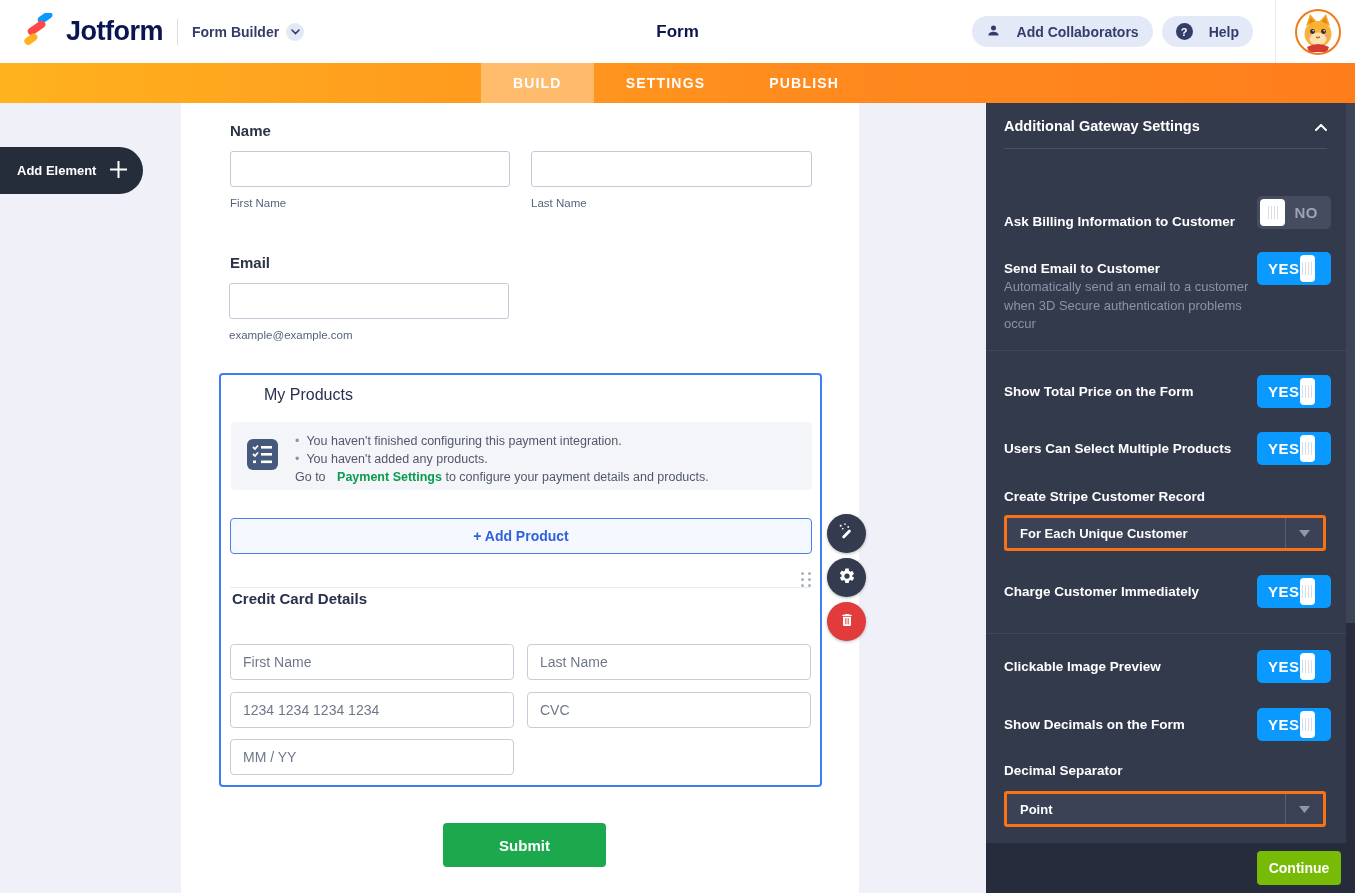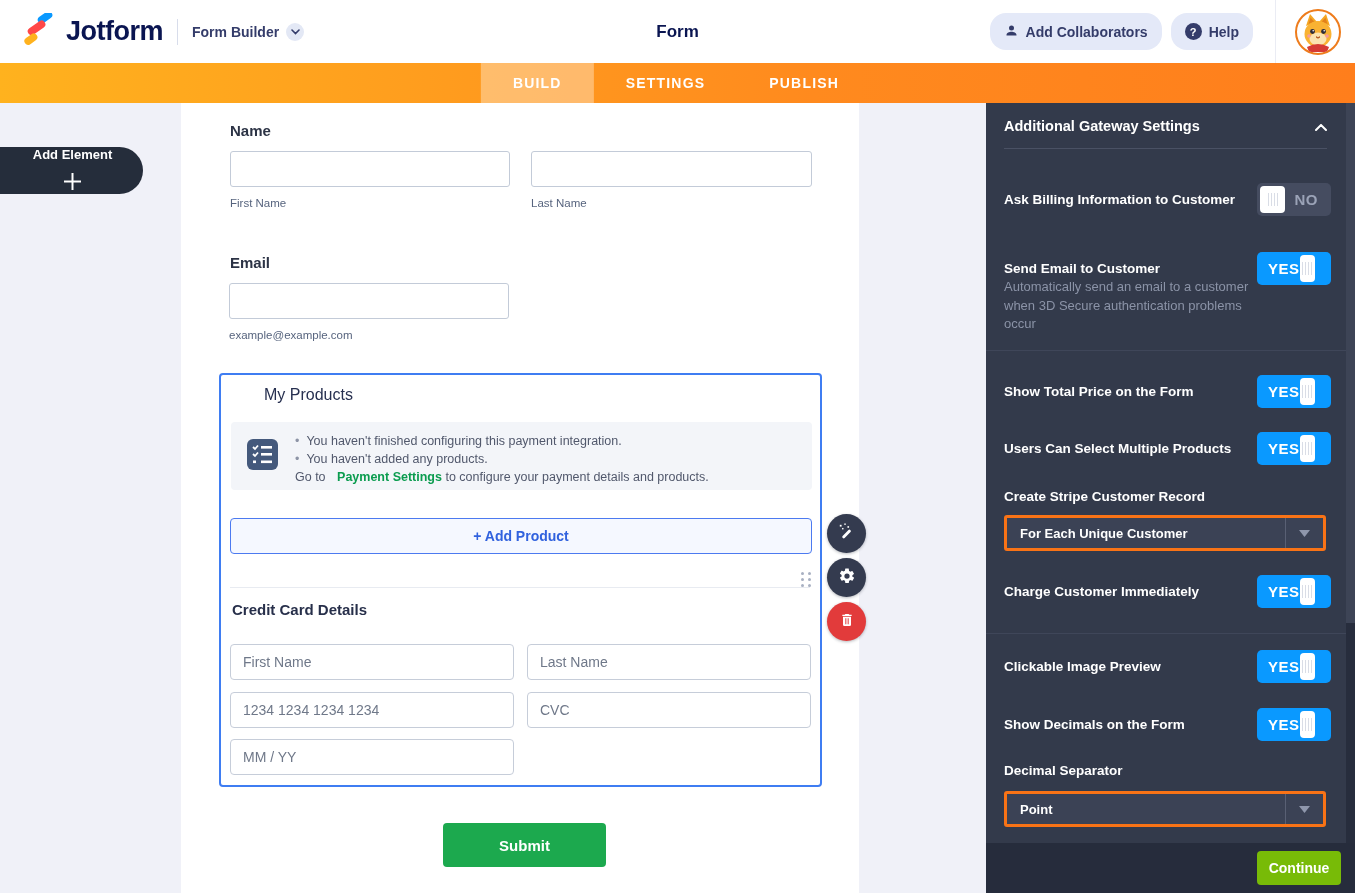--- a/index.html
+++ b/index.html
@@ -9,53 +9,53 @@
   
   .header { position:absolute; top:0; left:0; width:1355px; height:63px; background:#fff; display:flex; align-items:center; padding:0 14px 0 22px; z-index:5; }
   .logo { display:flex; align-items:center; gap:10px; }
   .logo-text { font-size:27px; font-weight:bold; color:#0A1551; letter-spacing:-0.5px; }
   .hdr-divider { width:1px; height:26px; background:#D8DDEB; margin:0 14px; }
   .builder-pill { display:flex; align-items:center; gap:7px; cursor:pointer; }
   .builder-pill span { font-size:14px; font-weight:bold; color:#343C6A; }
   .chev-circle { width:18px; height:18px; border-radius:50%; background:#E3E8F5; display:flex; align-items:center; justify-content:center; }
   .page-title { position:absolute; left:50%; transform:translateX(-50%); font-size:17px; font-weight:bold; color:#0A1551; }
   .hdr-right { margin-left:auto; display:flex; align-items:center; gap:9px; }
-  .pill-btn { height:37px; border-radius:16px; background:#E4E9F8; display:flex; align-items:center; gap:7px; padding:0 14px; cursor:pointer; border:none; font-size:14px; font-weight:bold; color:#343C6A; font-family:inherit; }
+  .pill-btn { height:31px; border-radius:16px; background:#E4E9F8; display:flex; align-items:center; gap:16px; padding:0 14px; cursor:pointer; border:none; font-size:14px; font-weight:bold; color:#343C6A; font-family:inherit; }
   .help-q { width:17px; height:17px; border-radius:50%; background:#343C6A; color:#fff; font-size:11px; font-weight:bold; display:flex; align-items:center; justify-content:center; }
   .hdr-vline { width:1px; height:63px; background:#EAECF4; margin:0 10px 0 13px; }
   .avatar { width:46px; height:46px; border-radius:50%; border:2px solid #EE7C1C; background:#fff; display:flex; align-items:center; justify-content:center; overflow:hidden; cursor:pointer; }
 
   
   .navbar { position:absolute; top:63px; left:0; width:1355px; height:40px; background:linear-gradient(90deg,#FFB21E,#FF8A1E 60%,#FF7E1C); z-index:4; }
   .tabs { position:absolute; left:676px; top:0; height:40px; transform:translateX(-50%); display:flex; }
   .tab { height:40px; line-height:40px; padding:0 32px; color:#FFFFFF; font-size:14px; font-weight:bold; letter-spacing:1.2px; cursor:pointer; }
   .tab.active { background:rgba(255,255,255,0.35); }
 
   
-  .add-element { position:absolute; left:0; top:147px; width:143px; height:47px; background:#252D3B; border-radius:0 26px 26px 0; display:flex; align-items:center; justify-content:space-between; padding:0 15px 0 17px; cursor:pointer; z-index:3;flex-direction:column; }
+  .add-element { position:absolute; left:0; top:147px; width:143px; height:47px; background:#252D3B; border-radius:0 26px 26px 0; display:flex; align-items:center; justify-content:space-between; padding:0 15px 0 17px; cursor:pointer; z-index:3; }
   .add-element span { color:#fff; font-size:13px; font-weight:bold; }
 
   
   .form-card { position:absolute; left:181px; top:103px; width:678px; height:781px; background:#fff; }
   .flabel { position:absolute; font-size:15px; font-weight:bold; color:#2C3345; }
   .finput { position:absolute; height:36px; border:1px solid #C3CBD8; border-radius:3px; background:#fff; font-family:inherit; font-size:14px; color:#2C3345; padding:0 10px; outline:none; }
   .sublabel { position:absolute; font-size:11.5px; color:#57647E; }
 
   .selbox { position:absolute; left:38px; top:270px; width:603px; height:414px; border:2px solid #3F7DF2; border-radius:4px; background:#fff; }
   .mp-title { position:absolute; left:10px; top:11px; font-size:16px; font-weight:500; color:#273050;margin-left:33px; }
   .info-panel { position:absolute; left:10px; top:47px; width:581px; height:68px; background:#F3F5F9; border-radius:4px; }
   .info-icon { position:absolute; left:15px; top:16px; }
   .info-text { position:absolute; left:64px; top:10px; font-size:12.5px; color:#51586C; line-height:18px; }
   .info-text .bullet { color:#8D94A6; margin-right:7px; }
   .pay-link { color:#0B9C4F; font-weight:bold; cursor:pointer;padding-left:8px; }
   .add-product { position:absolute; left:9px; top:143px; width:582px; height:36px; background:#F5F8FF; border:1px solid #4C7AF0; border-radius:4px; color:#3162DE; font-size:14px; font-weight:bold; font-family:inherit; cursor:pointer; }
   .el-divider { position:absolute; left:9px; right:10px; top:212px; height:1px; background:#E8EBF1; }
   .drag-dots { position:absolute; right:8px; top:197px; display:grid; grid-template-columns:repeat(2,4px); grid-gap:3px; cursor:grab; }
   .drag-dots i { width:3px; height:3px; border-radius:50%; background:#A8B0C2; }
-  .cc-title { position:absolute; left:11px; top:226px; font-size:15px; font-weight:bold; color:#272F4A; }
+  .cc-title { position:absolute; left:11px; top:215px; font-size:15px; font-weight:bold; color:#272F4A; }
   .ccin { position:absolute; height:36px; border:1px solid #C6CDD9; border-radius:4px; font-family:inherit; font-size:14px; color:#4A5268; padding:0 12px; outline:none; background:#fff; }
   .ccin::placeholder { color:#6F7889; opacity:1; }
 
   
   .float-btns { position:absolute; left:827px; top:514px; display:flex; flex-direction:column; gap:5px; z-index:6; }
   .fbtn { width:39px; height:39px; border-radius:50%; background:#343B4F; border:none; display:flex; align-items:center; justify-content:center; cursor:pointer; box-shadow:0 1px 3px rgba(20,25,40,0.3); }
   .fbtn.red { background:#E23B3B; }
 
   
   .submit-card { position:absolute; left:181px; top:805px; width:678px; height:88px; background:#fff; }
@@ -256,21 +256,21 @@
   <div class="sb-title-row">
     <span class="sb-title">Additional Gateway Settings</span>
     <span>
       <svg width="12" height="7" viewBox="0 0 12 7">
           <polyline points="1,6 6,1 11,6" fill="none" stroke="#fff" stroke-width="2" stroke-linecap="round"></polyline>
         </svg>
     </span>
   </div>
   <div class="sb-div1"></div>
 
-  <div class="srow" style="top:80px;">
+  <div class="srow" style="top:93px;align-items:flex-end;">
     <span class="slabel">Ask Billing Information to Customer</span>
     <div class="toggle no">
       <span class="knob">
           <i></i>
           <i></i>
           <i></i>
           <i></i>
         </span>
       <span class="tval">NO</span>
     </div>

